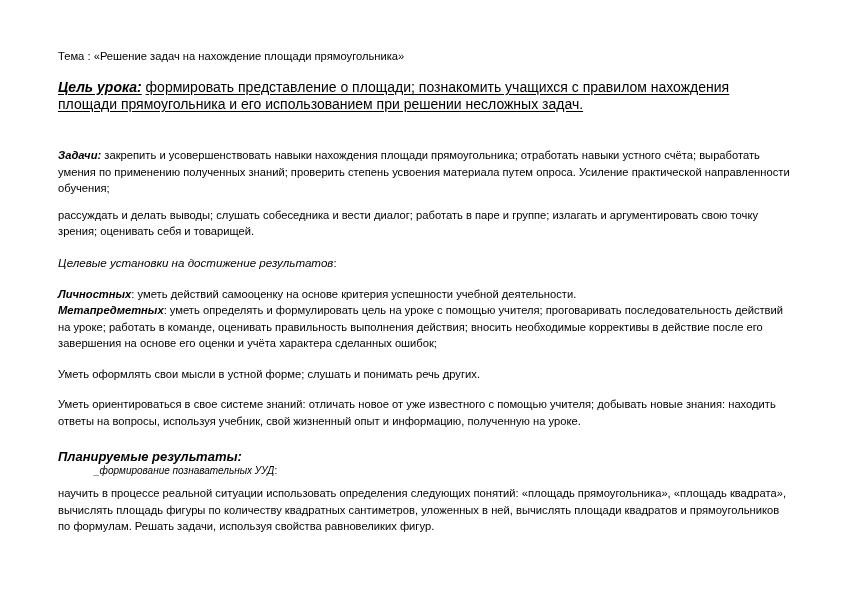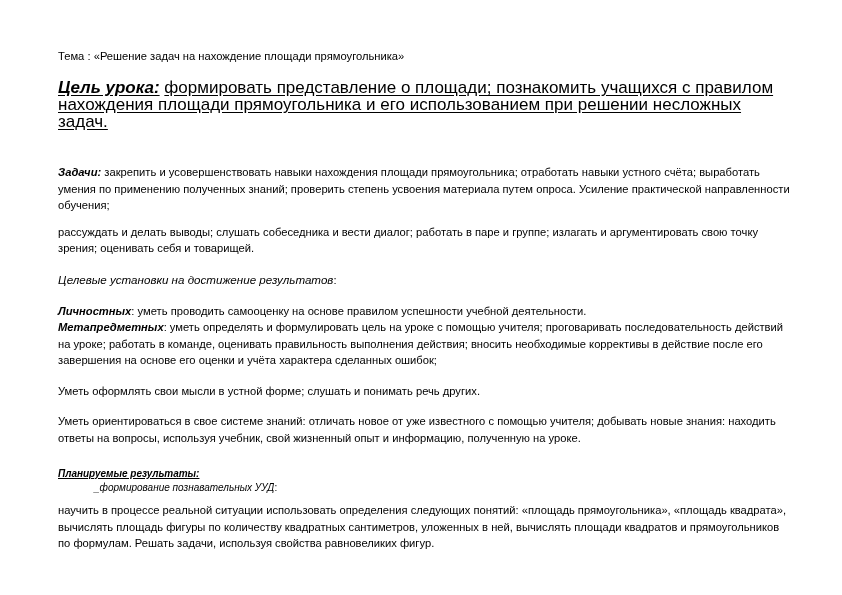--- a/index.html
+++ b/index.html
@@ -40,34 +40,33 @@
 
   .lbl-bi {
     font-weight: bold;
     font-style: italic;
   }
   .u-block {
     text-decoration: underline;
     text-underline-offset: 2px;
   }
   .cel-line {
-    font-size: 17px;
+    font-size: 14px;
     line-height: 17px;
   }
   .heading-bi {
     font-weight: normal;
     font-style: italic;
     font-size: 11.6px;
   }
   .small-bi {
     font-weight: bold;
     font-style: italic;
-    font-size: 10px;
+    font-size: 13px;
     line-height: 12px;
-    text-decoration: underline;
   }
   .ital-line {
     font-style: italic;
     font-size: 10px;
     line-height: 16px;
     padding-left: 36px;
   }
   .tight { line-height: 16.5px; }
 </style>
 </head>
@@ -101,21 +100,21 @@
 
     <div class="gap-md"></div>
 
     <p>
       <span class="heading-bi">Целевые установки на достижение результатов</span><span>:</span>
     </p>
 
     <div class="gap-md"></div>
 
     <p class="tight">
-      <span class="lbl-bi">Личностных</span><span>: уметь проводить самооценку на основе правилом успешности учебной деятельности.</span>
+      <span class="lbl-bi">Личностных</span><span>: уметь действий самооценку на основе критерия успешности учебной деятельности.</span>
     </p>
 
     <p class="tight">
       <span class="lbl-bi">Метапредметных</span><span>: уметь определять и формулировать цель на уроке с помощью учителя; проговаривать последовательность действий на уроке; работать в команде,  оценивать правильность выполнения действия; вносить необходимые коррективы в действие после его завершения на основе его оценки и учёта характера сделанных ошибок;</span>
     </p>
 
     <div class="gap-md"></div>
 
     <p class="tight">Уметь оформлять свои мысли в устной форме; слушать и понимать речь других.</p>
 

